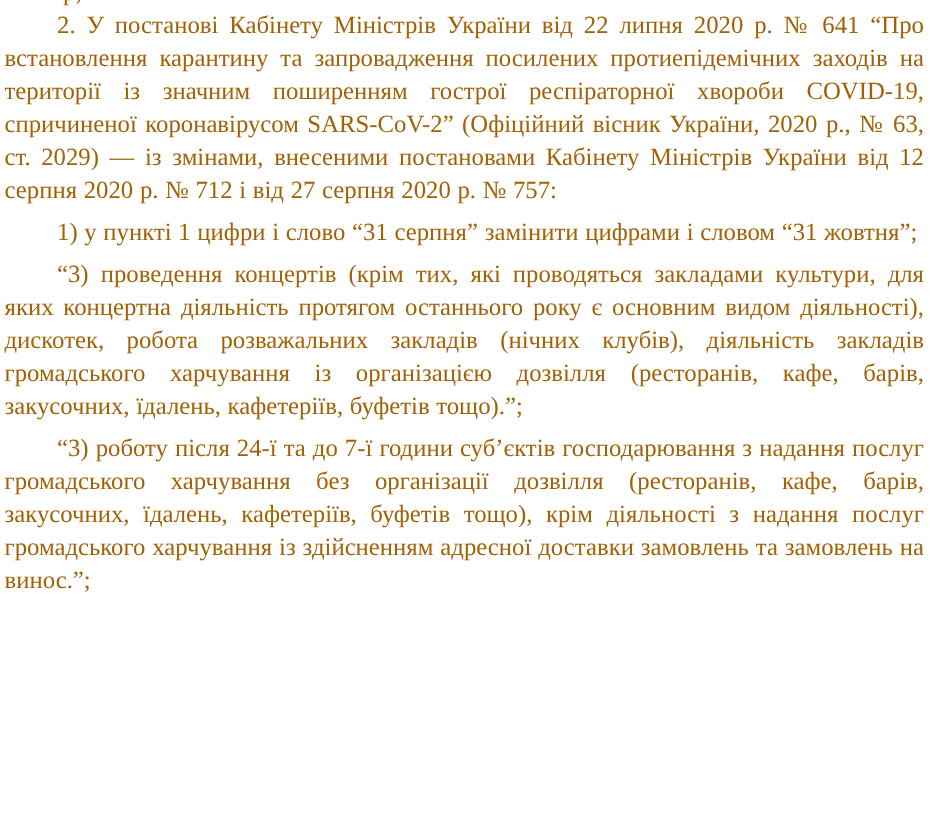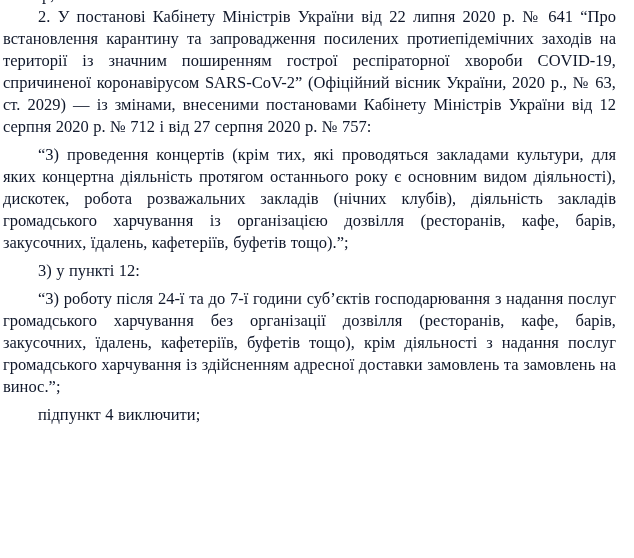--- a/index.html
+++ b/index.html
@@ -6,21 +6,21 @@
     margin: 0;
     padding: 0;
     background: #ffffff;
   }
   .page {
     position: relative;
     width: 620px;
     height: 558px;
     box-sizing: border-box;
     background: #ffffff;
-    color: #0f172a;
+    color: #a16207;
     font-family: "Liberation Serif", "DejaVu Serif", serif;
     font-size: 16.5px;
     line-height: 22px;
     padding: 6px 4px 0 3px;
     text-align: justify;
     overflow: hidden;
   }
   .page p {
     margin: 0 0 6px 0;
     text-indent: 35px;
@@ -47,24 +47,23 @@
 <body>
 
 <div class="page">
 
   <div class="line-fragment">
     <span>р,</span>
   </div>
 
   <p>2. У постанові Кабінету Міністрів України від 22 липня 2020 р. № 641 “Про встановлення карантину та запровадження посилених протиепідемічних заходів на території із значним поширенням гострої респіраторної хвороби COVID-19, спричиненої коронавірусом SARS-CoV-2” (Офіційний вісник України, 2020 р., № 63, ст. 2029) — із змінами, внесеними постановами Кабінету Міністрів України від 12 серпня 2020 р. № 712 і від 27 серпня 2020 р. № 757:</p>
 
+  <p>1) у пункті 1 цифри і слово “31 серпня” замінити цифрами і словом “31 жовтня”;</p>
 
 
   <p>“3) проведення концертів (крім тих, які проводяться закладами культури, для яких концертна діяльність протягом останнього року є основним видом діяльності), дискотек, робота розважальних закладів (нічних клубів), діяльність закладів громадського харчування із організацією дозвілля (ресторанів, кафе, барів, закусочних, їдалень, кафетеріїв, буфетів тощо).”;</p>
 
-  <p>3) у пункті 12:</p>
 
 
   <p>“3) роботу після 24-ї та до 7-ї години суб’єктів господарювання з надання послуг громадського харчування без організації дозвілля (ресторанів, кафе, барів, закусочних, їдалень, кафетеріїв, буфетів тощо), крім діяльності з надання послуг громадського харчування із здійсненням адресної доставки замовлень та замовлень на винос.”;</p>
 
-  <p>підпункт 4 виключити;</p>
 
 </div>
 
 </body></html>

